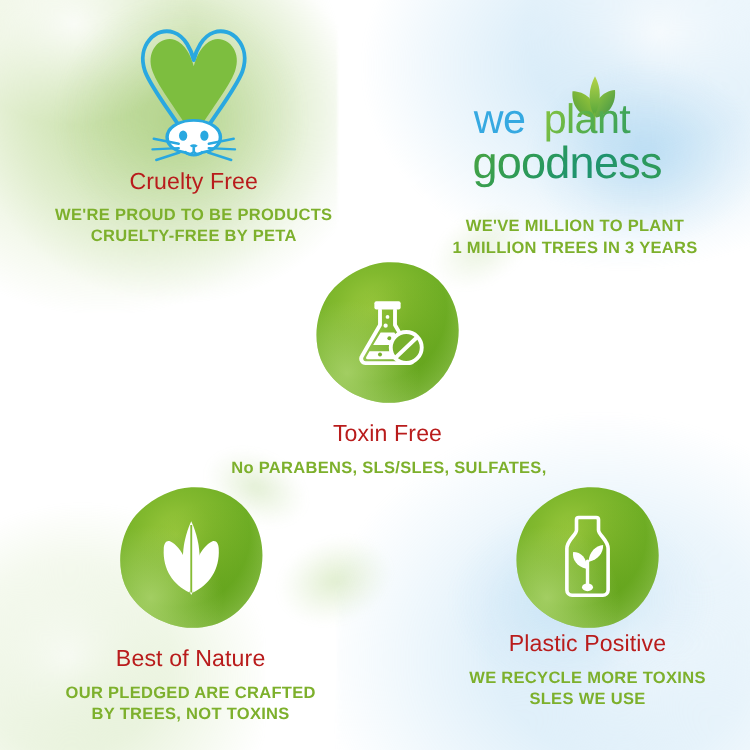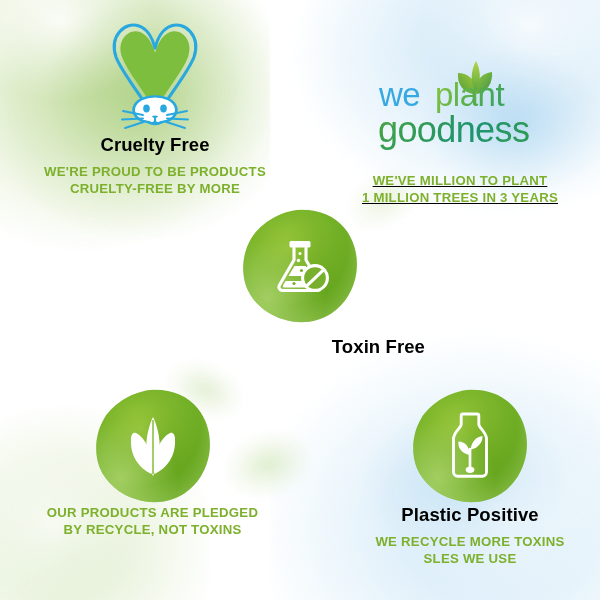--- a/index.html
+++ b/index.html
@@ -97,22 +97,22 @@
     filter: blur(3px);
   }
 
   
   .block {
     position: absolute;
     text-align: center;
   }
   .block-title {
     font-size: 18.5px;
-    font-weight: bold;
-    color: #000000;
+    font-weight: normal;
+    color: #b91c1c;
     letter-spacing: 0.1px;
     margin: 0 0 7px 0;
     white-space: nowrap;
   }
   .block-sub {
     font-size: 13.2px;
     font-weight: bold;
     color: #7DB02C;
     line-height: 1.32;
     letter-spacing: 0.25px;
@@ -260,25 +260,25 @@
 
         <path d="M44 100 L24 96 M44 103.5 L23 104.5 M44.5 107 L26 113" fill="none" stroke="#29A8E0" stroke-width="1.9" stroke-linecap="round"></path>
 
         <path d="M68 100 L88 96 M68 103.5 L89 104.5 M67.5 107 L86 113" fill="none" stroke="#29A8E0" stroke-width="1.9" stroke-linecap="round"></path>
       </svg>
     </div>
 
     <div class="block-title">Cruelty Free</div>
     <div class="block-sub">
       <div class="nowrap">WE'RE PROUD TO BE PRODUCTS</div>
-      <div class="nowrap">CRUELTY-FREE BY MORE</div>
+      <div class="nowrap">CRUELTY-FREE BY PETA</div>
     </div>
   </div>
 
-  <div class="block" style="left:330px; top:58px; width:260px;text-decoration:underline;">
+  <div class="block" style="left:330px; top:58px; width:260px;">
 
     <div class="wpg-logo">
       <svg width="200" height="96" viewBox="0 0 200 96" aria-hidden="true">
 
         <g transform="translate(92,2)">
           <path d="M16 34 C 6 32, 0 24, 1 13 C 11 13, 19 20, 20 31 Z" fill="url(#sproutLeafA)"></path>
           <path d="M20 34 C 30 32, 36 23, 35 12 C 25 13, 18 21, 18 32 Z" fill="url(#sproutLeafB)"></path>
           <path d="M17.6 31 C 13 22, 14 10, 19 1 C 24 10, 24 22, 19.4 31 Z" fill="url(#sproutLeafC)"></path>
           <path d="M18.6 30 L18.6 46" stroke="#6FB13C" stroke-width="1.5" fill="none"></path>
         </g>
@@ -293,21 +293,21 @@
       <span style="position:absolute;width:1px;height:1px;overflow:hidden;clip:rect(0 0 0 0)">plant</span>
       <span style="position:absolute;width:1px;height:1px;overflow:hidden;clip:rect(0 0 0 0)">goodness</span>
     </div>
 
     <div class="block-sub" style="margin-top:22px;">
       <div class="nowrap">WE'VE MILLION TO PLANT</div>
       <div class="nowrap">1 MILLION TREES IN 3 YEARS</div>
     </div>
   </div>
 
-  <div class="block" style="left:175px; top:208px; width:250px;text-align:right;">
+  <div class="block" style="left:185px; top:208px; width:250px;">
 
     <div class="badge">
       <svg class="badge-blob" width="116" height="116" viewBox="0 0 100 100" aria-hidden="true">
         <g clip-path="url(#blobClip)">
           <rect width="100" height="100" fill="url(#blobGrad)"></rect>
           <rect width="100" height="100" fill="url(#blobGrad2)"></rect>
           <rect width="100" height="100" fill="url(#blobGrad3)"></rect>
         </g>
       </svg>
       <div class="badge-icon">
@@ -327,20 +327,21 @@
           <circle cx="27" cy="50.5" r="1.6" fill="#78B02D"></circle>
 
           <circle cx="48" cy="45" r="12.4" fill="#78B02D" stroke="#ffffff" stroke-width="3.1"></circle>
           <line x1="40" y1="52.6" x2="56" y2="37.4" stroke="#ffffff" stroke-width="3.1" stroke-linecap="round"></line>
         </svg>
       </div>
     </div>
 
     <div class="block-title" style="margin-top:12px;">Toxin Free</div>
     <div class="block-sub">
+      <div class="nowrap">No PARABENS, SLS/SLES, SULFATES,</div>
     </div>
   </div>
 
   <div class="block" style="left:25px; top:388px; width:255px;">
 
     <div class="badge">
       <svg class="badge-blob" width="116" height="116" viewBox="0 0 100 100" aria-hidden="true">
         <g clip-path="url(#blobClip)">
           <rect width="100" height="100" fill="url(#blobGrad)"></rect>
           <rect width="100" height="100" fill="url(#blobGrad2)"></rect>
@@ -356,23 +357,24 @@
           <path d="M32.5 60 C 45 54, 54 42, 53 25 C 53 21, 51 18, 48 19
                    C 38 24, 32 38, 32.5 57 Z" fill="#ffffff"></path>
 
           <path d="M31 62 C 22 46, 22 22, 31 3 C 40 22, 40 46, 31 62 Z" fill="#ffffff"></path>
 
           <path d="M31 6 L31 60" stroke="#86BC35" stroke-width="1.5" fill="none"></path>
         </svg>
       </div>
     </div>
 
+    <div class="block-title" style="margin-top:12px;">Best of Nature</div>
     <div class="block-sub">
-      <div class="nowrap">OUR PRODUCTS ARE PLEDGED</div>
-      <div class="nowrap">BY RECYCLE, NOT TOXINS</div>
+      <div class="nowrap">OUR PLEDGED ARE CRAFTED</div>
+      <div class="nowrap">BY TREES, NOT TOXINS</div>
     </div>
   </div>
 
   <div class="block" style="left:345px; top:388px; width:250px;">
 
     <div class="badge">
       <svg class="badge-blob" width="116" height="116" viewBox="0 0 100 100" aria-hidden="true">
         <g clip-path="url(#blobClip)">
           <rect width="100" height="100" fill="url(#blobGrad)"></rect>
           <rect width="100" height="100" fill="url(#blobGrad2)"></rect>

